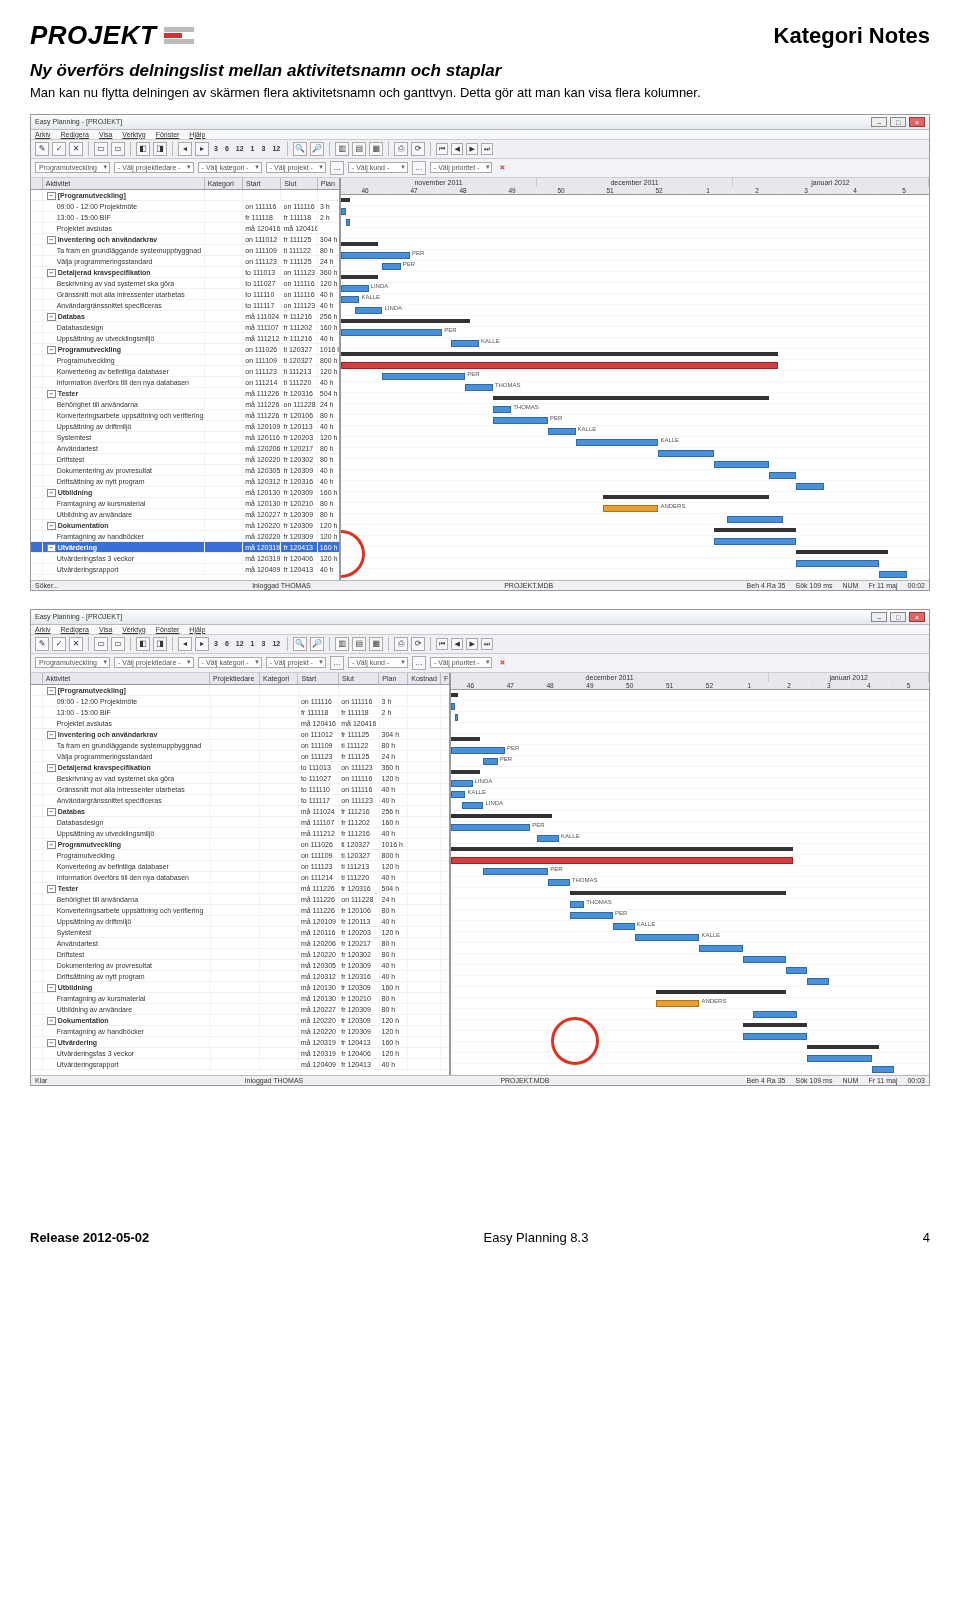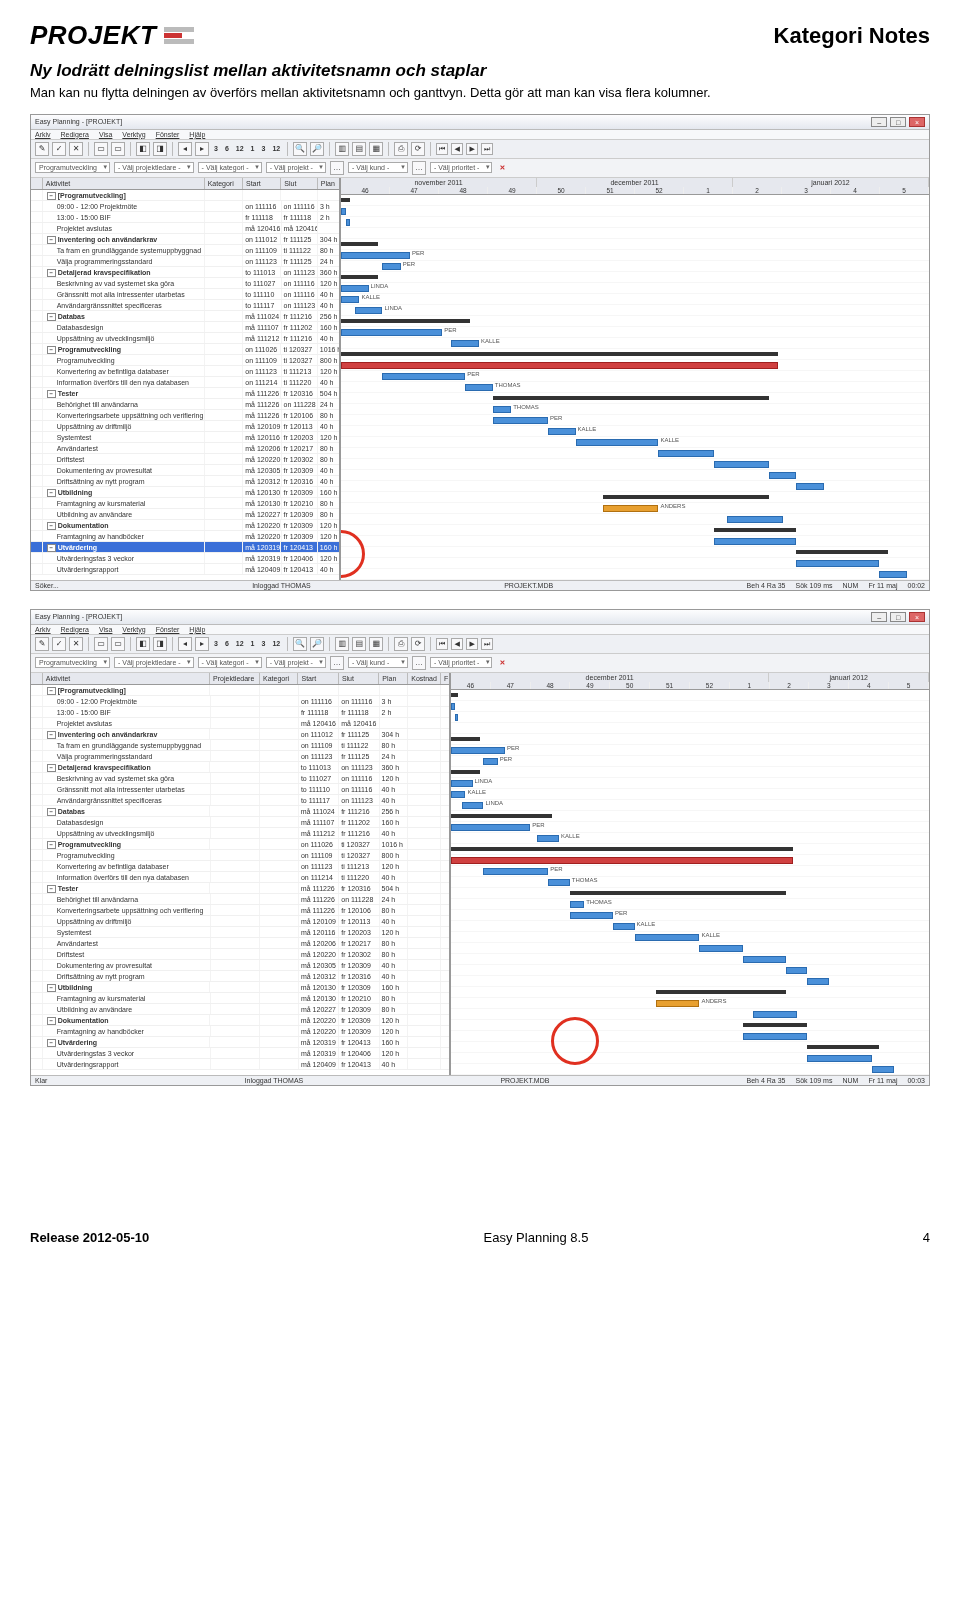--- a/index.html
+++ b/index.html
@@ -105,22 +105,22 @@
     <span>PROJEKT</span>
     <span class="segs">
       <span class="seg"></span>
         <span class="seg r"></span>
         <span class="seg"></span>
     </span>
   </div>
   <div class="release-notes">Kategori Notes</div>
 </div>
 
-<h2 class="section-title">Ny lodrätt delningslist mellan aktivitetsnamn och staplar</h2>
-<p class="body-text">Man kan nu flytta delningen av överförs mellan aktivitetsnamn och ganttvyn. Detta gör att man kan visa flera kolumner.</p>
+<h2 class="section-title">Ny överförs delningslist mellan aktivitetsnamn och staplar</h2>
+<p class="body-text">Man kan nu flytta delningen av skärmen flera aktivitetsnamn och ganttvyn. Detta gör att man kan visa flera kolumner.</p>
 
 <div class="screenshot">
   <div class="titlebar">
     <span>Easy Planning - [PROJEKT]</span>
     <span class="tbtns">
       <span>–</span>
       <span>□</span>
       <span class="close">×</span>
     </span>
   </div>
@@ -1248,16 +1248,16 @@
     <span class="sp"></span>
     <span>Beh 4 Ra 35</span>
     <span>Sök 109 ms</span>
     <span>NUM</span>
     <span>Fr 11 maj</span>
     <span>00:03</span>
   </div>
 </div>
 
 <div class="footer">
-  <span><b>Release 2012-05-10</b></span>
-  <span>Easy Planning 8.5</span>
+  <span><b>Release 2012-05-02</b></span>
+  <span>Easy Planning 8.3</span>
   <span>4</span>
 </div>
 
 </body></html>

